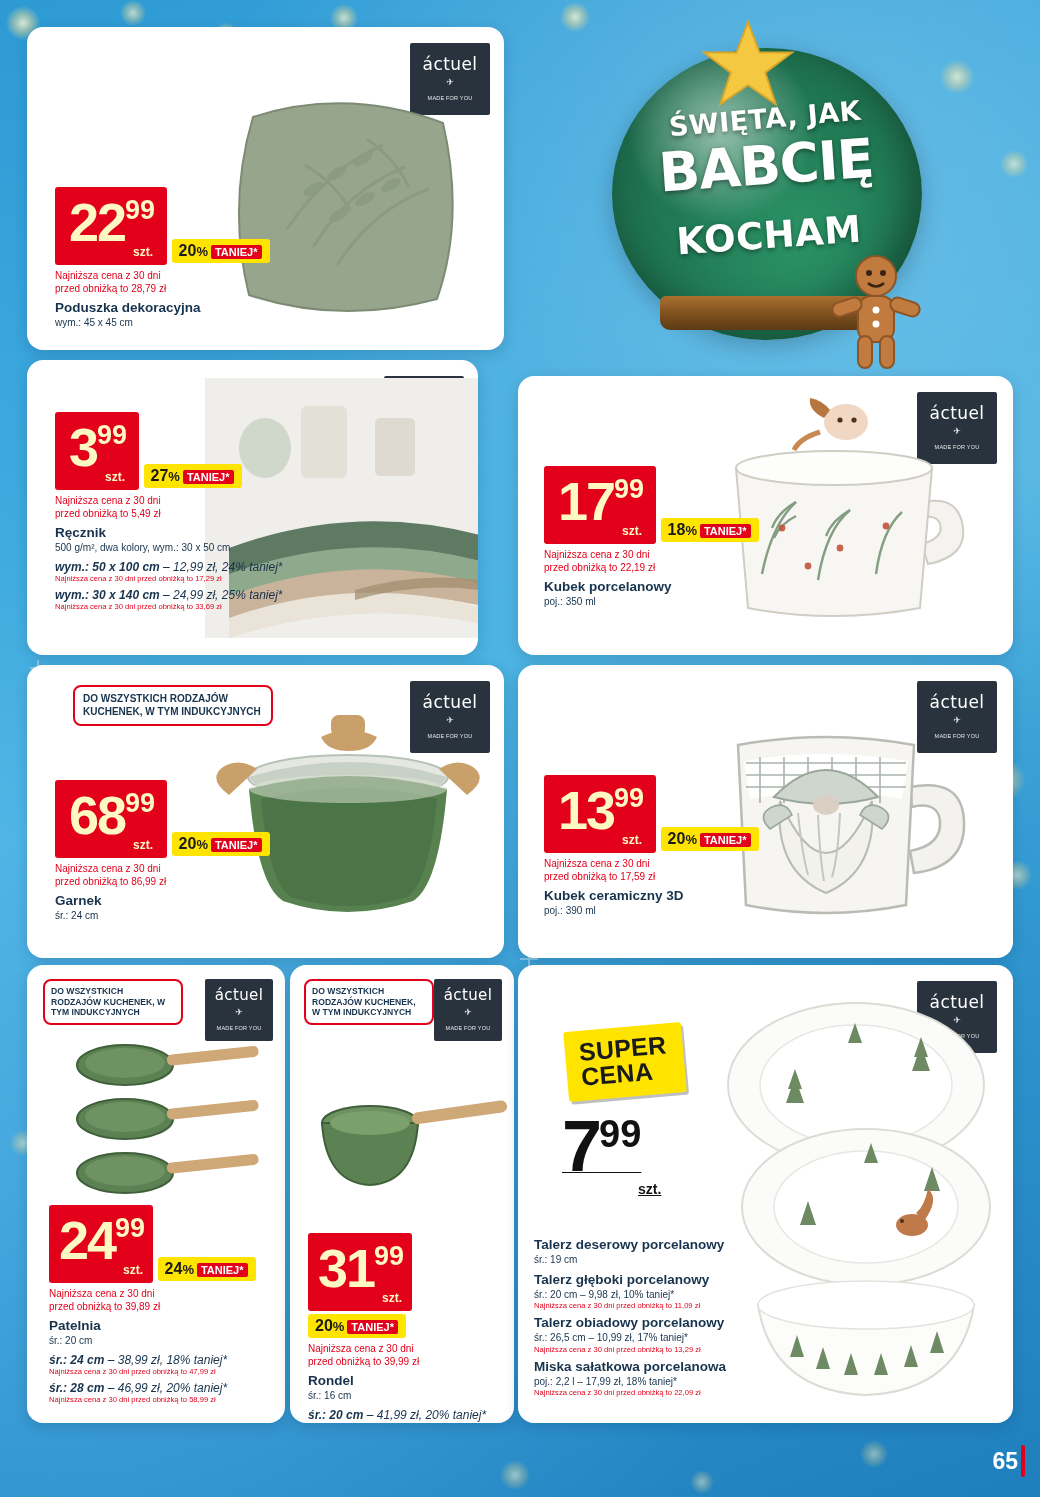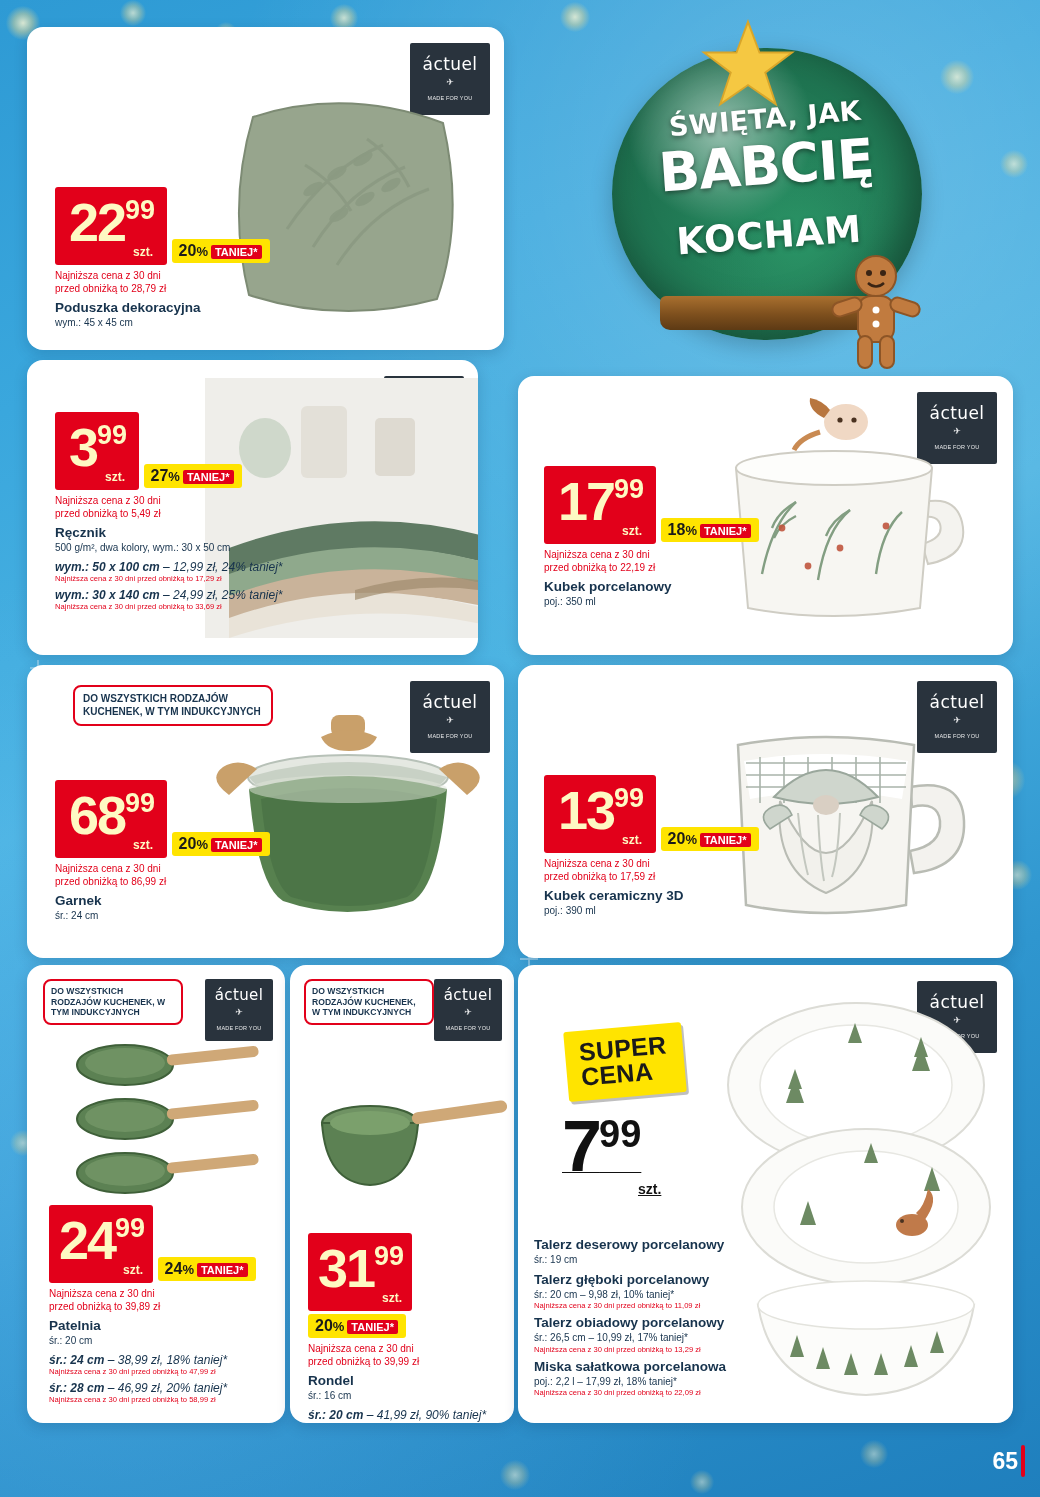--- a/index.html
+++ b/index.html
@@ -447,21 +447,21 @@
     </div>
     <div class="disc">
       <span class="pc">20</span>%<span class="tan">TANIEJ*</span>
     </div>
     <div class="prevprice" style="white-space:pre-line;">Najniższa cena z 30 dni
 przed obniżką to 39,99 zł</div>
     <div class="pname">Rondel</div>
     <div class="pdesc">śr.: 16 cm</div>
     <div class="pvar">
       <span>śr.: 20 cm</span>
-      <span class="norm">– 41,99 zł, 90% taniej*</span>
+      <span class="norm">– 41,99 zł, 20% taniej*</span>
     </div>
     <div class="pnote" style="white-space:pre-line;">Najniższa cena z 30 dni przed obniżką to 40,98 zł</div>
   </div>
 </div>
 
 <div class="card" style="left:518px; top:965px; width:495px; height:458px;">
   <div class="actuel" style="right:16px; top:16px;">
     <div class="ac-main">áctuel</div>
     <div class="ac-bird">✈</div>
     <div class="ac-sub">MADE FOR YOU</div>

